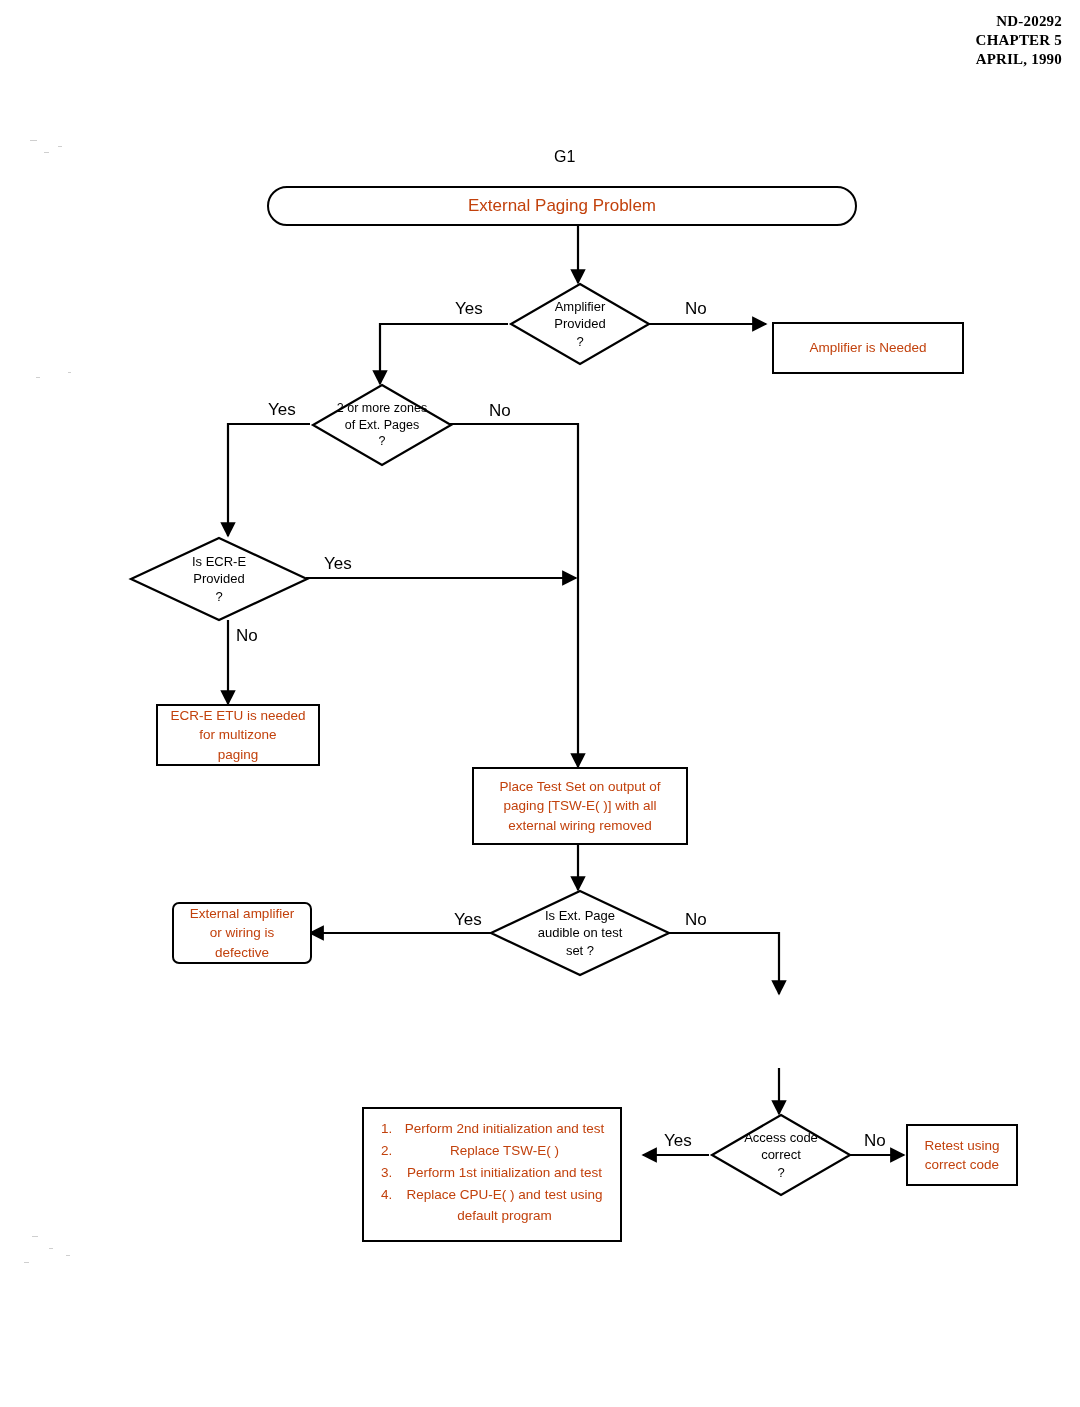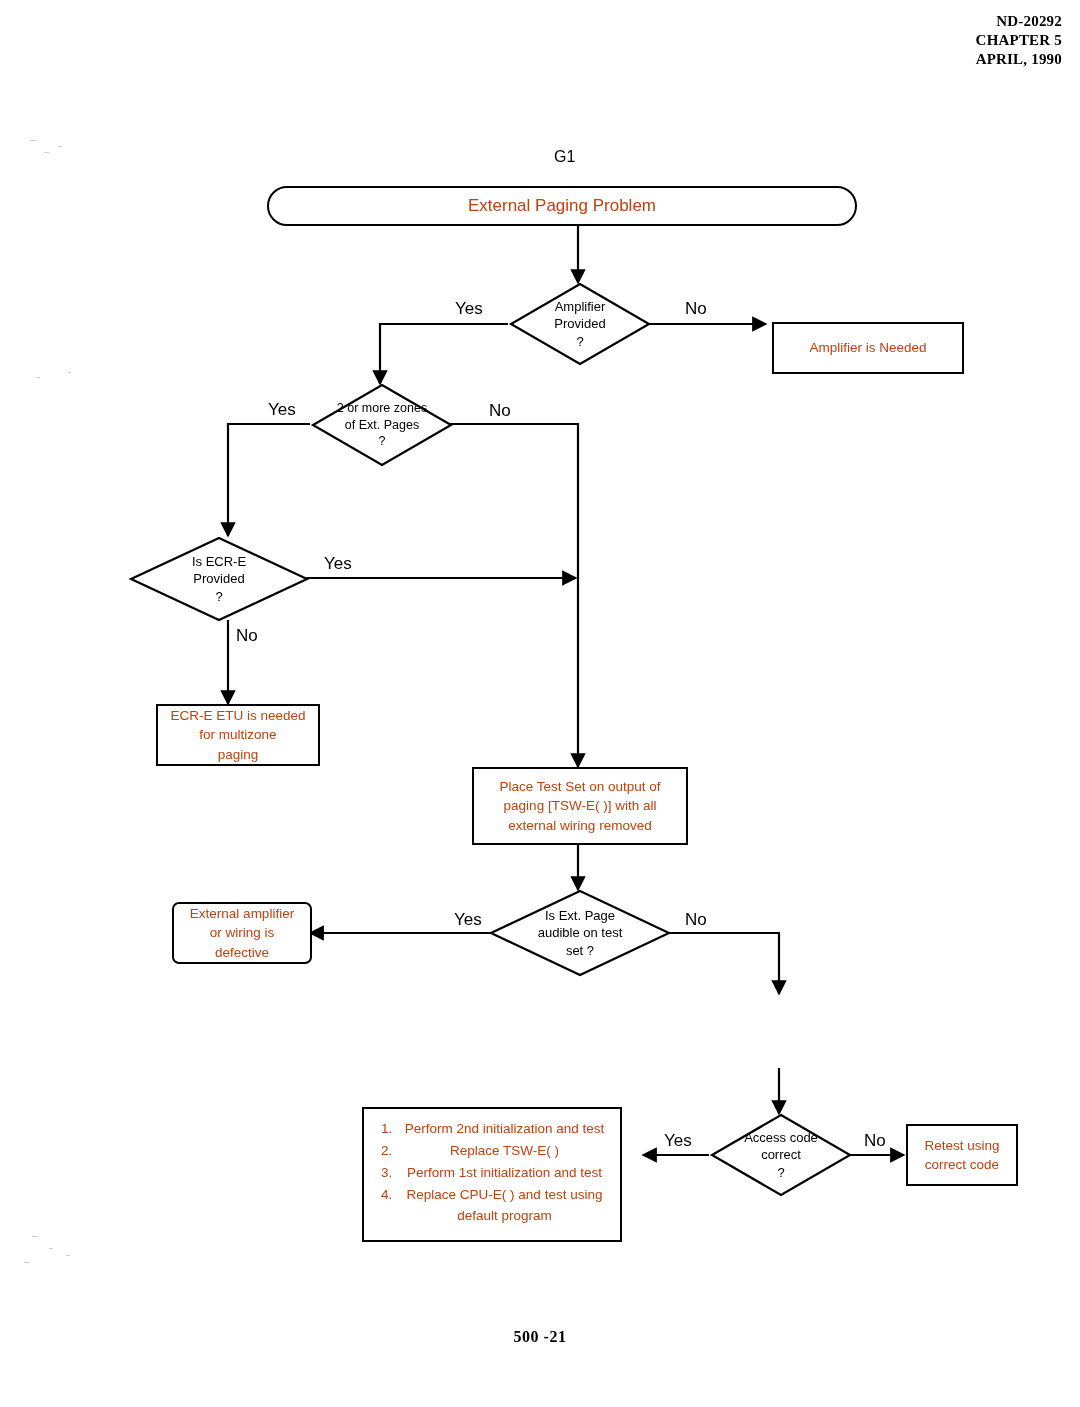--- a/index.html
+++ b/index.html
@@ -308,15 +308,14 @@
   <div class="speck" style="left:30px; top:140px; width:7px; height:1px;"></div>
   <div class="speck" style="left:44px; top:152px; width:5px; height:1px;"></div>
   <div class="speck" style="left:58px; top:146px; width:4px; height:1px;"></div>
   <div class="speck" style="left:36px; top:377px; width:4px; height:1px;"></div>
   <div class="speck" style="left:68px; top:372px; width:3px; height:1px;"></div>
   <div class="speck" style="left:32px; top:1236px; width:6px; height:1px;"></div>
   <div class="speck" style="left:49px; top:1248px; width:4px; height:1px;"></div>
   <div class="speck" style="left:24px; top:1262px; width:5px; height:1px;"></div>
   <div class="speck" style="left:66px; top:1255px; width:4px; height:1px;"></div>
 
-  <div id="doc-footer">500 -21</div>
 
 </div>
 
 </body></html>

